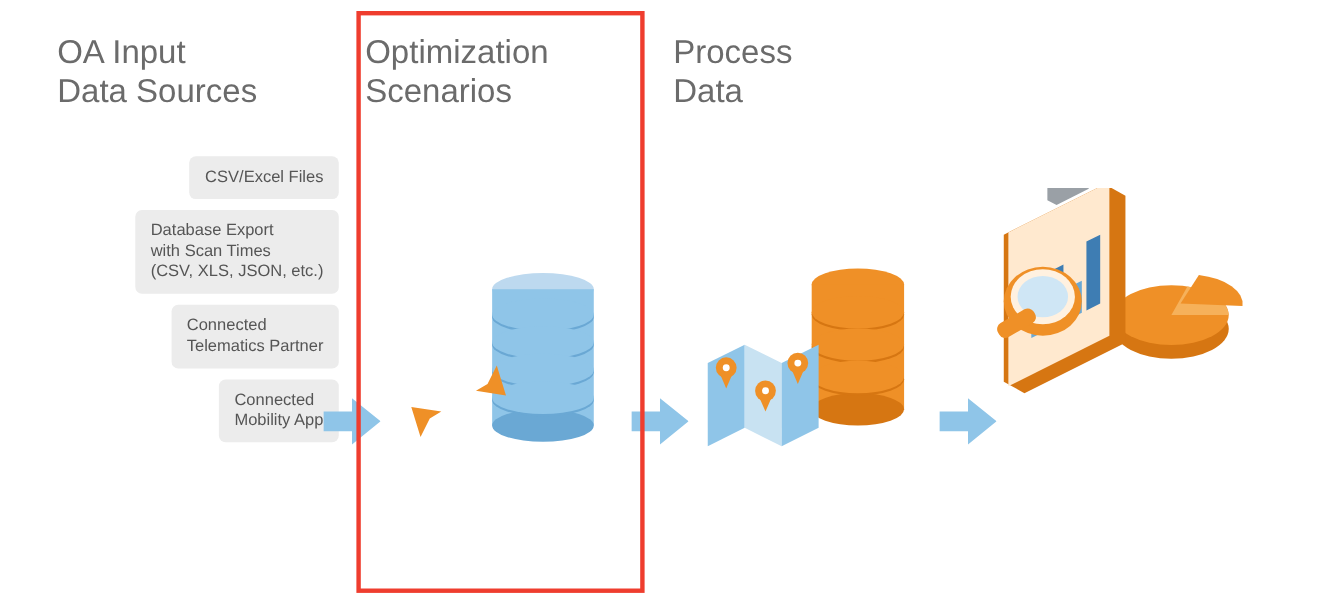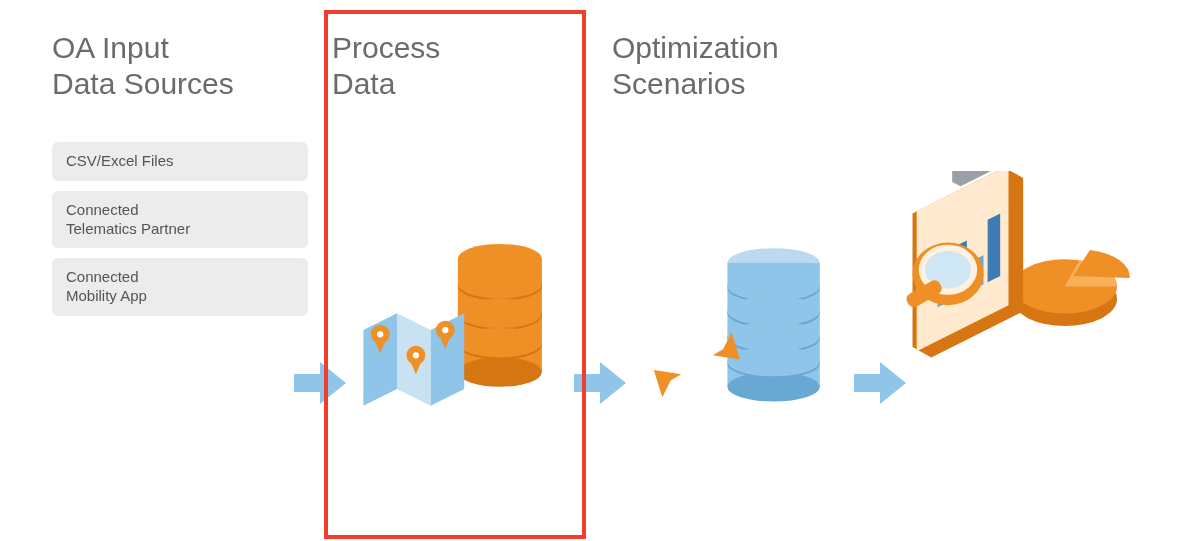--- a/index.html
+++ b/index.html
@@ -31,20 +31,21 @@
     color: #6b6b6b;
     line-height: 1.2;
     margin-bottom: 32px;
     white-space: pre-line;
   }
   .sources {
     display: flex;
     flex-direction: column;
     gap: 10px;
     margin-top: 8px;
+    align-items: flex-end;
   }
   .source-item {
     background: #ececec;
     border-radius: 6px;
     padding: 10px 14px;
     font-size: 15px;
     color: #555;
     line-height: 1.25;
     white-space: pre-line;
   }
@@ -77,70 +78,27 @@
 </head>
 <body>
 
 <div class="stage">
 
   <div class="col">
     <div class="col-title">OA Input
 Data Sources</div>
     <div class="sources">
       <div class="source-item">CSV/Excel Files</div>
+      <div class="source-item">Database Export
+with Scan Times
+(CSV, XLS, JSON, etc.)</div>
       <div class="source-item">Connected
 Telematics Partner</div>
       <div class="source-item">Connected
 Mobility App</div>
-    </div>
-  </div>
-
-  <div class="col">
-    <svg class="arrow" viewBox="0 0 52 46">
-      <path d="M0 14 L26 14 L26 2 L52 23 L26 44 L26 32 L0 32 Z" fill="#8fc5e8"></path>
-    </svg>
-    <div class="col-title">Process
-Data</div>
-    <div class="graphic">
-      <svg viewBox="0 0 200 200" width="210" height="210">
-
-        <g transform="translate(98,20)">
-          <ellipse cx="40" cy="14" rx="40" ry="14" fill="#ef9027"></ellipse>
-          <rect x="0" y="14" width="80" height="108" fill="#ef9027"></rect>
-          <ellipse cx="40" cy="122" rx="40" ry="14" fill="#d67612"></ellipse>
-          <ellipse cx="40" cy="40" rx="40" ry="14" fill="#d67612"></ellipse>
-          <ellipse cx="40" cy="38" rx="40" ry="14" fill="#ef9027"></ellipse>
-          <ellipse cx="40" cy="68" rx="40" ry="14" fill="#d67612"></ellipse>
-          <ellipse cx="40" cy="66" rx="40" ry="14" fill="#ef9027"></ellipse>
-          <ellipse cx="40" cy="96" rx="40" ry="14" fill="#d67612"></ellipse>
-          <ellipse cx="40" cy="94" rx="40" ry="14" fill="#ef9027"></ellipse>
-        </g>
-
-        <g transform="translate(8,86)">
-          <polygon points="0,16 32,0 32,72 0,88" fill="#8fc5e8"></polygon>
-          <polygon points="32,0 64,16 64,88 32,72" fill="#c8e2f2"></polygon>
-          <polygon points="64,16 96,0 96,72 64,88" fill="#8fc5e8"></polygon>
-
-          <g transform="translate(16,20)">
-            <circle cx="0" cy="0" r="9" fill="#ef9027"></circle>
-            <path d="M-6 4 L6 4 L0 18 Z" fill="#ef9027"></path>
-            <circle cx="0" cy="0" r="3" fill="#fff"></circle>
-          </g>
-          <g transform="translate(50,40)">
-            <circle cx="0" cy="0" r="9" fill="#ef9027"></circle>
-            <path d="M-6 4 L6 4 L0 18 Z" fill="#ef9027"></path>
-            <circle cx="0" cy="0" r="3" fill="#fff"></circle>
-          </g>
-          <g transform="translate(78,16)">
-            <circle cx="0" cy="0" r="9" fill="#ef9027"></circle>
-            <path d="M-6 4 L6 4 L0 18 Z" fill="#ef9027"></path>
-            <circle cx="0" cy="0" r="3" fill="#fff"></circle>
-          </g>
-        </g>
-      </svg>
     </div>
   </div>
 
   <div class="col">
     <svg class="arrow" viewBox="0 0 52 46">
       <path d="M0 14 L26 14 L26 2 L52 23 L26 44 L26 32 L0 32 Z" fill="#8fc5e8"></path>
     </svg>
     <div class="col-title">Optimization
 Scenarios</div>
     <div class="graphic">
@@ -166,20 +124,66 @@
           <path d="M72 34 A34 22 0 0 1 14 50 L24 44 L-2 40 L6 66 L14 50 A34 22 0 0 0 72 34 Z" fill="#ef9027"></path>
         </g>
       </svg>
     </div>
   </div>
 
   <div class="col">
     <svg class="arrow" viewBox="0 0 52 46">
       <path d="M0 14 L26 14 L26 2 L52 23 L26 44 L26 32 L0 32 Z" fill="#8fc5e8"></path>
     </svg>
+    <div class="col-title">Process
+Data</div>
+    <div class="graphic">
+      <svg viewBox="0 0 200 200" width="210" height="210">
+
+        <g transform="translate(98,20)">
+          <ellipse cx="40" cy="14" rx="40" ry="14" fill="#ef9027"></ellipse>
+          <rect x="0" y="14" width="80" height="108" fill="#ef9027"></rect>
+          <ellipse cx="40" cy="122" rx="40" ry="14" fill="#d67612"></ellipse>
+          <ellipse cx="40" cy="40" rx="40" ry="14" fill="#d67612"></ellipse>
+          <ellipse cx="40" cy="38" rx="40" ry="14" fill="#ef9027"></ellipse>
+          <ellipse cx="40" cy="68" rx="40" ry="14" fill="#d67612"></ellipse>
+          <ellipse cx="40" cy="66" rx="40" ry="14" fill="#ef9027"></ellipse>
+          <ellipse cx="40" cy="96" rx="40" ry="14" fill="#d67612"></ellipse>
+          <ellipse cx="40" cy="94" rx="40" ry="14" fill="#ef9027"></ellipse>
+        </g>
+
+        <g transform="translate(8,86)">
+          <polygon points="0,16 32,0 32,72 0,88" fill="#8fc5e8"></polygon>
+          <polygon points="32,0 64,16 64,88 32,72" fill="#c8e2f2"></polygon>
+          <polygon points="64,16 96,0 96,72 64,88" fill="#8fc5e8"></polygon>
+
+          <g transform="translate(16,20)">
+            <circle cx="0" cy="0" r="9" fill="#ef9027"></circle>
+            <path d="M-6 4 L6 4 L0 18 Z" fill="#ef9027"></path>
+            <circle cx="0" cy="0" r="3" fill="#fff"></circle>
+          </g>
+          <g transform="translate(50,40)">
+            <circle cx="0" cy="0" r="9" fill="#ef9027"></circle>
+            <path d="M-6 4 L6 4 L0 18 Z" fill="#ef9027"></path>
+            <circle cx="0" cy="0" r="3" fill="#fff"></circle>
+          </g>
+          <g transform="translate(78,16)">
+            <circle cx="0" cy="0" r="9" fill="#ef9027"></circle>
+            <path d="M-6 4 L6 4 L0 18 Z" fill="#ef9027"></path>
+            <circle cx="0" cy="0" r="3" fill="#fff"></circle>
+          </g>
+        </g>
+      </svg>
+    </div>
+  </div>
+
+  <div class="col">
+    <svg class="arrow" viewBox="0 0 52 46">
+      <path d="M0 14 L26 14 L26 2 L52 23 L26 44 L26 32 L0 32 Z" fill="#8fc5e8"></path>
+    </svg>
     <div class="graphic">
       <svg viewBox="0 0 230 200" width="240" height="210">
 
         <g transform="translate(158,110)">
           <ellipse cx="0" cy="12" rx="50" ry="26" fill="#d67612"></ellipse>
           <ellipse cx="0" cy="0" rx="50" ry="26" fill="#ef9027"></ellipse>
           <path d="M0 0 L50 0 A50 26 0 0 0 14 -25 Z" fill="#f6b15a"></path>
           <path d="M4 -4 L20 -29 A50 26 0 0 1 58 -2 Z" fill="#ef9027" transform="translate(4,-6)"></path>
         </g>
 

